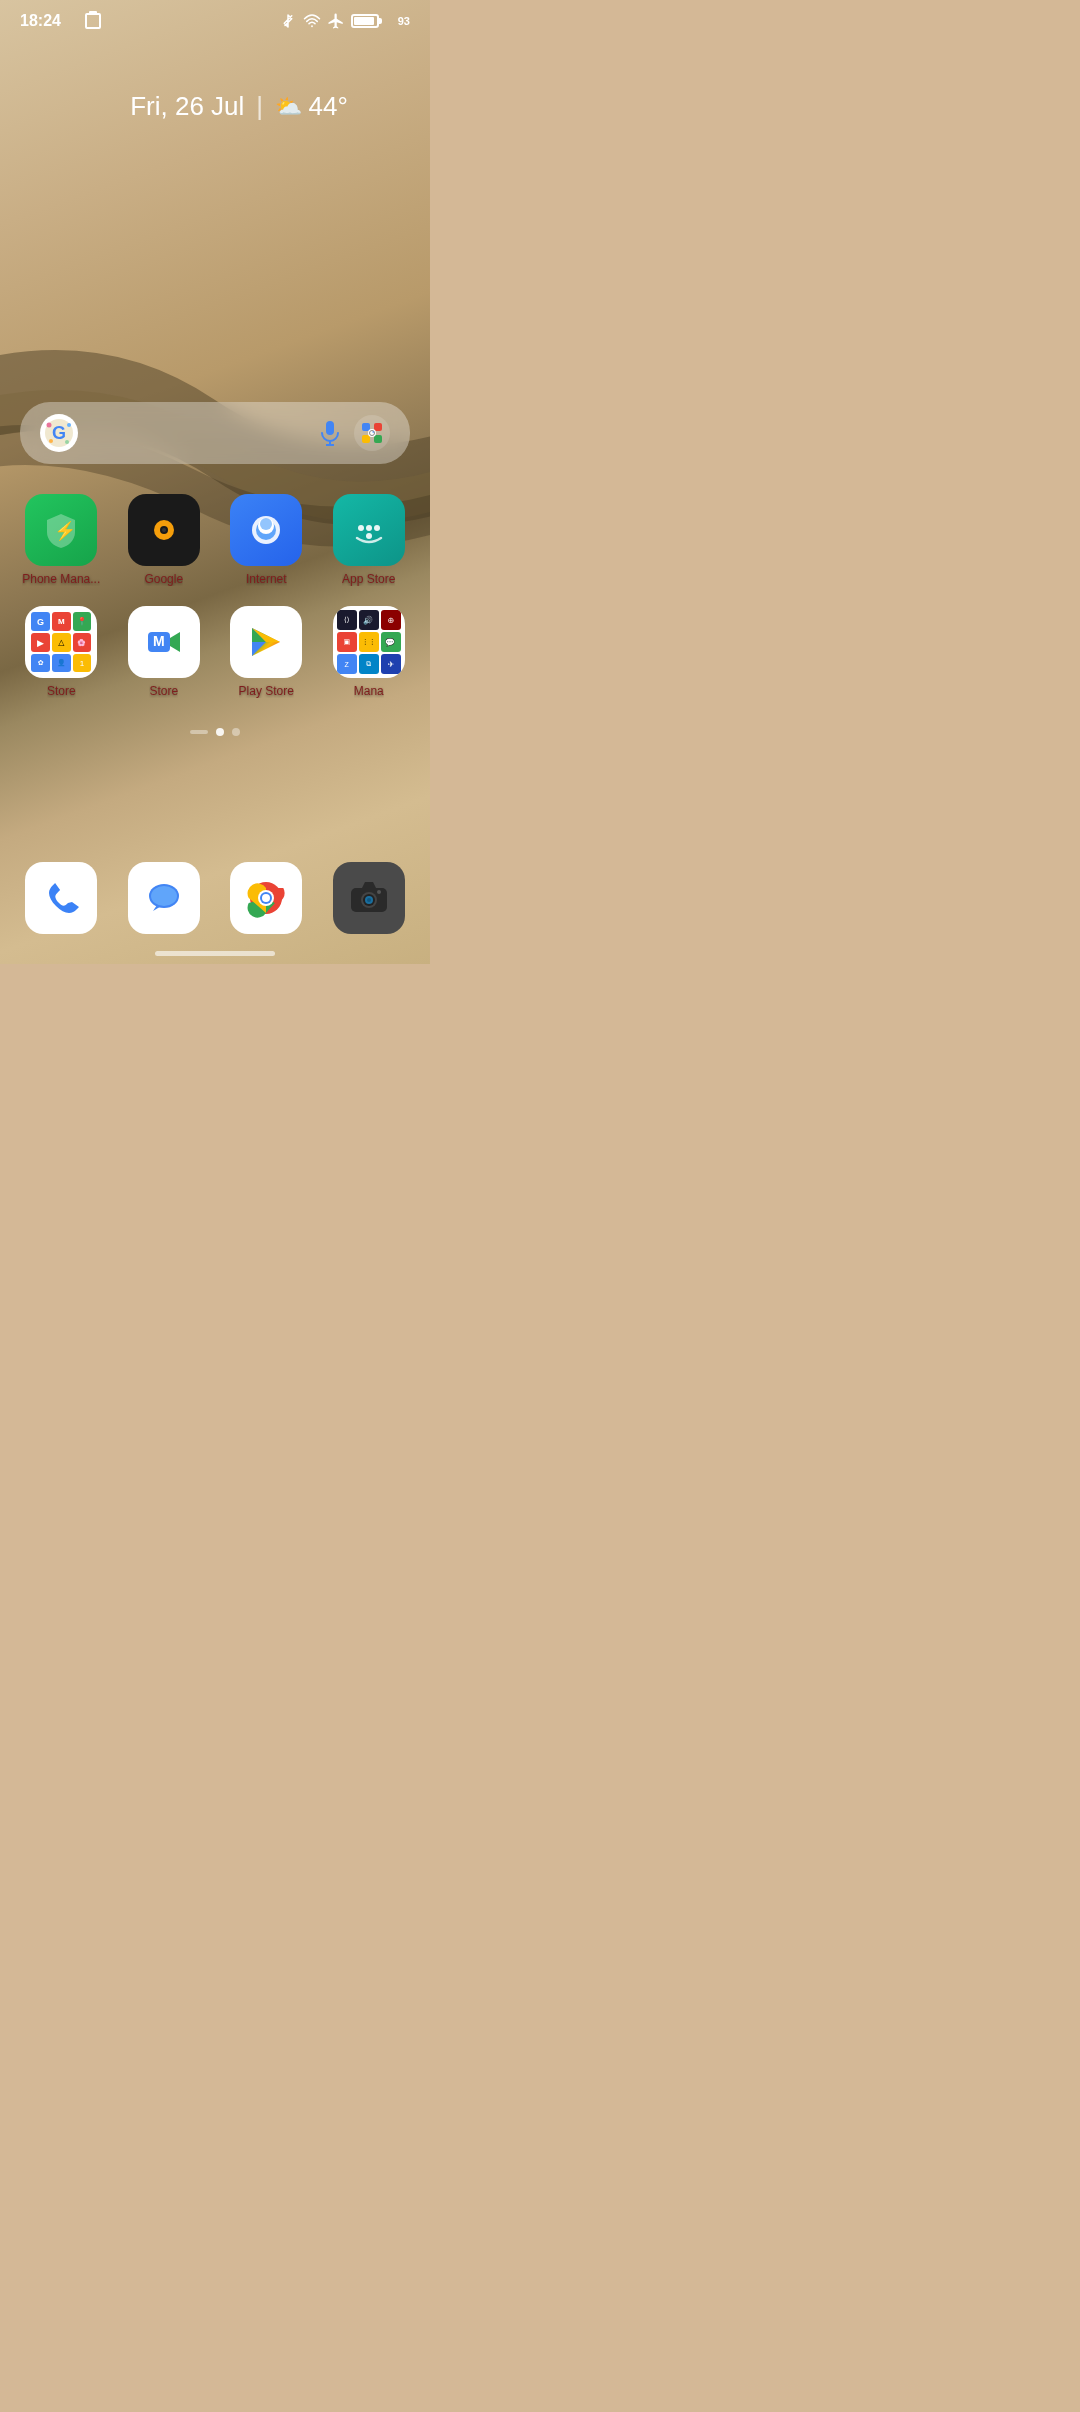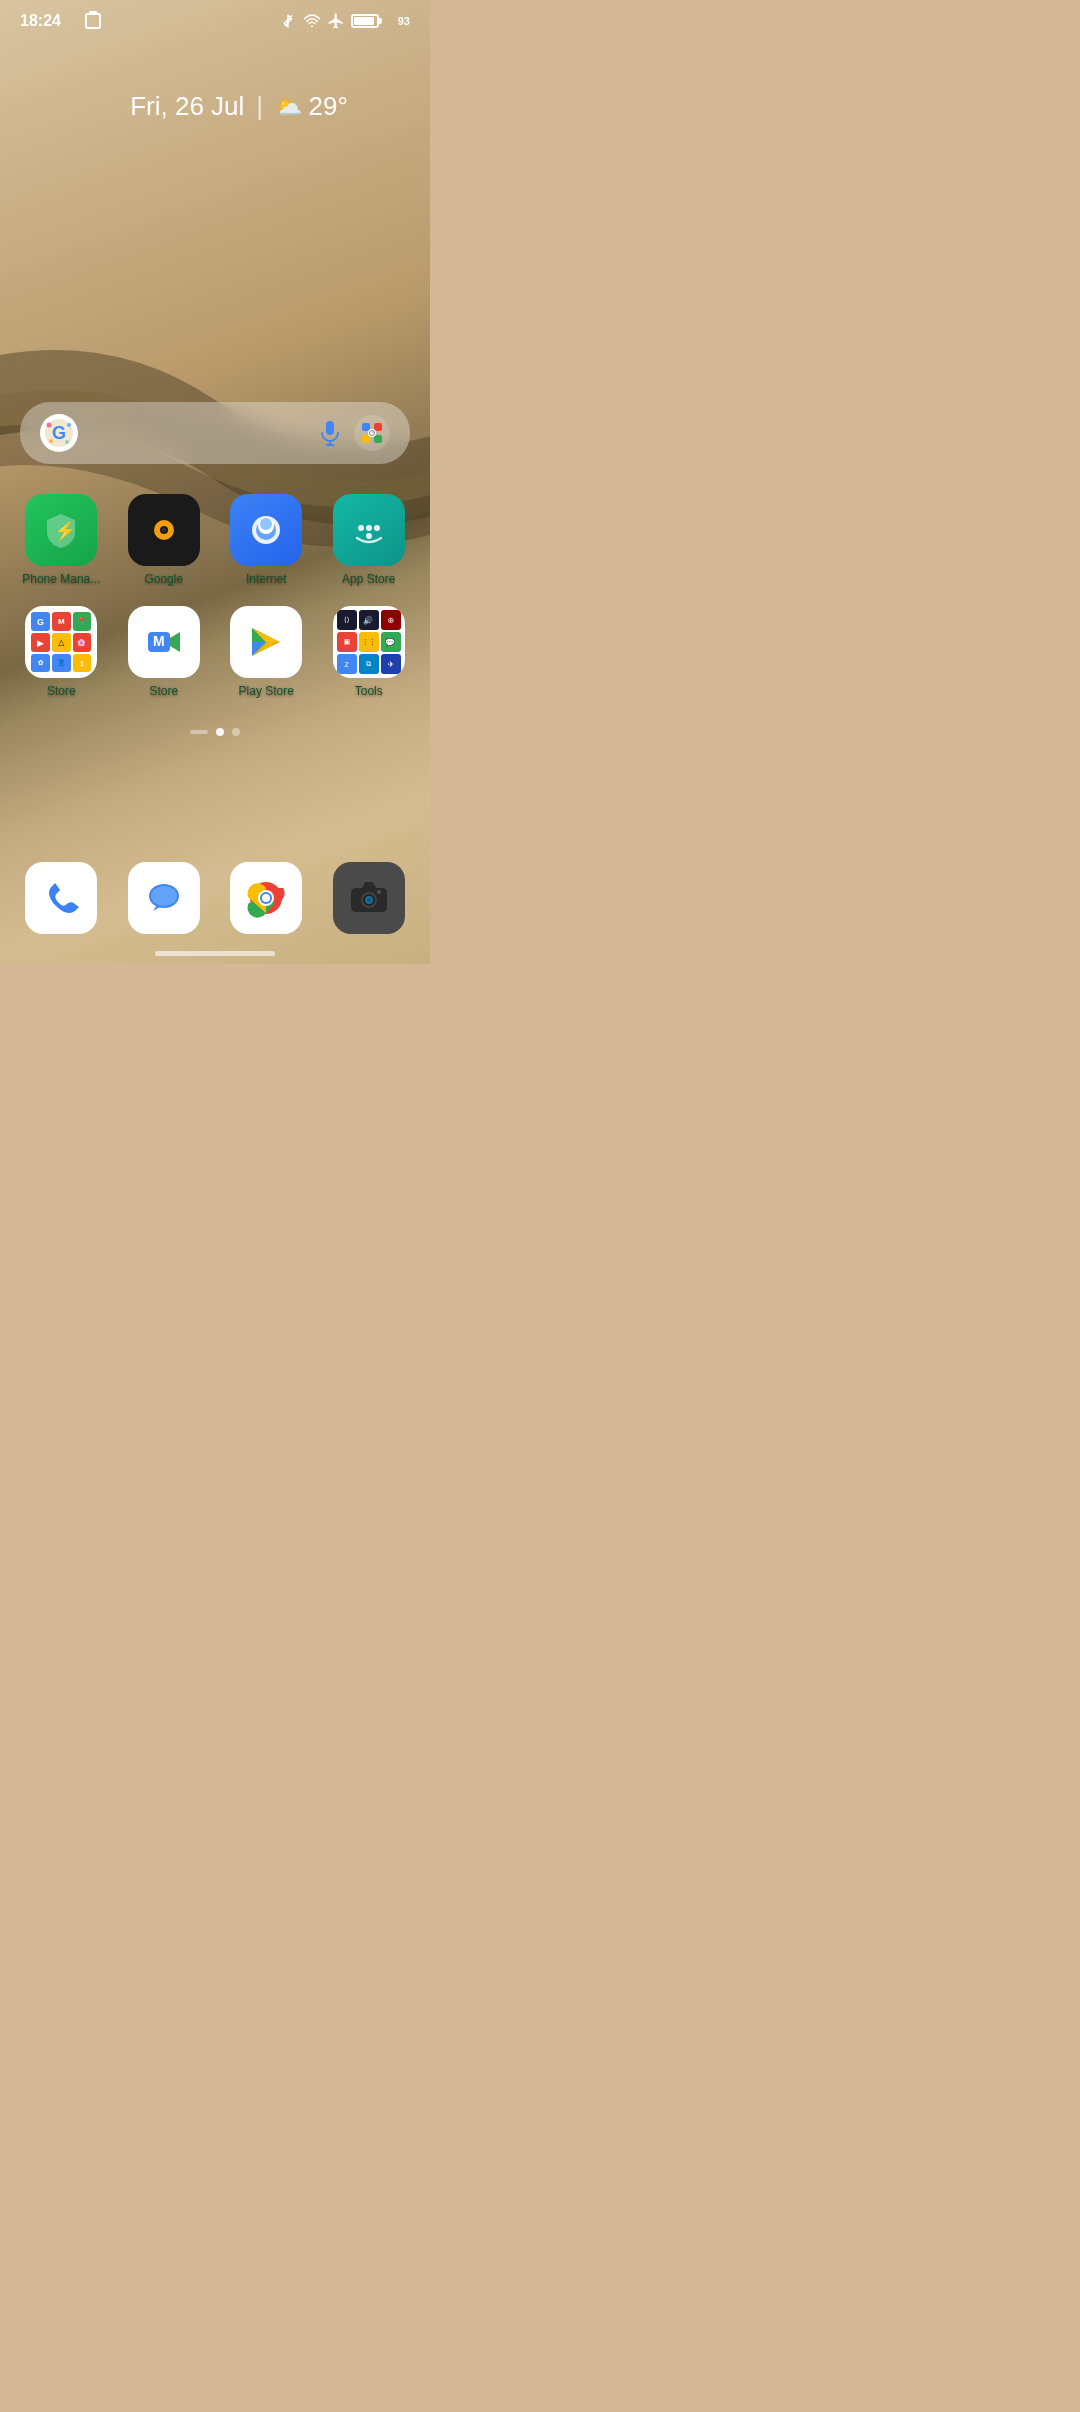--- a/index.html
+++ b/index.html
@@ -218,21 +218,21 @@
       display: flex;
       align-items: center;
       justify-content: center;
       font-size: 32px;
       position: relative;
       overflow: hidden;
     }
 
     .app-label {
       font-size: 12px;
-      color: #14532d;
+      color: #7f1d1d;
       text-align: center;
       font-weight: 500;
       text-shadow: 0 1px 3px rgba(0,0,0,0.5);
       max-width: 80px;
       overflow: hidden;
       text-overflow: ellipsis;
       white-space: nowrap;
     }
 
     
@@ -403,21 +403,21 @@
     </div>
   </div>
 </div>
 
 <div class="date-weather">
   <div class="date-text">
     <span>Fri, 26 Jul</span>
     <span class="date-divider">|</span>
     <div class="weather-info">
       <span class="cloud-icon-weather">⛅</span>
-      <span>29°</span>
+      <span>44°</span>
     </div>
   </div>
 </div>
 
 <div class="search-bar-container">
   <div class="search-bar">
 
     <div class="google-doodle">
       <svg width="36" height="36" viewBox="0 0 36 36">
 
@@ -611,21 +611,21 @@
             <span style="color:white;font-size:7px;">Z</span>
           </div>
         <div style="background:#0284c7;border-radius:3px;display:flex;align-items:center;justify-content:center;">
             <span style="color:white;font-size:7px;">⧉</span>
           </div>
         <div style="background:#1e40af;border-radius:3px;display:flex;align-items:center;justify-content:center;">
             <span style="color:white;font-size:8px;">✈</span>
           </div>
       </div>
     </div>
-    <span class="app-label">Tools</span>
+    <span class="app-label">Mana</span>
   </div>
 
 </div>
 
 <div class="page-indicators">
   <div class="page-dash"></div>
   <div class="page-dot active"></div>
   <div class="page-dot"></div>
 </div>
 

